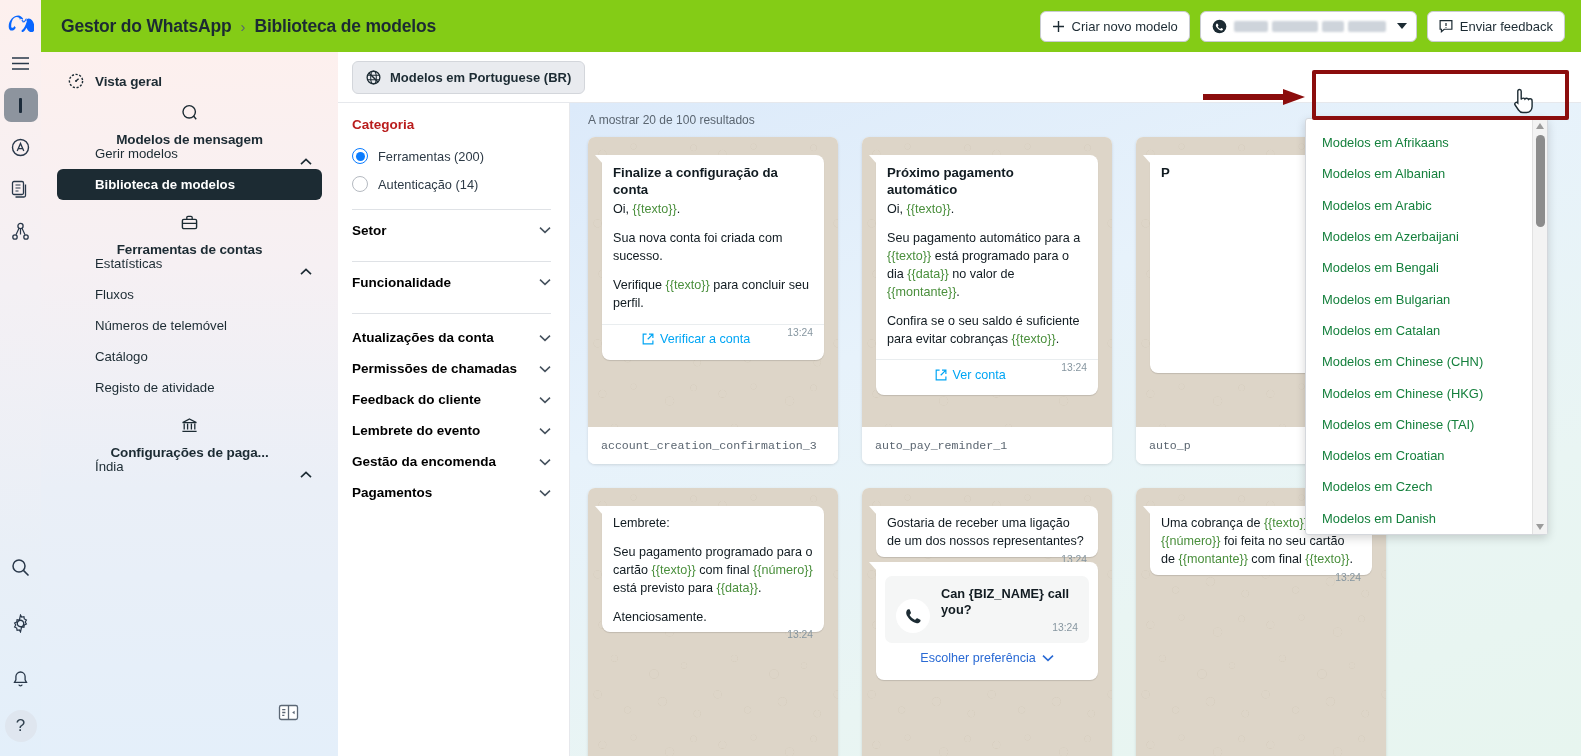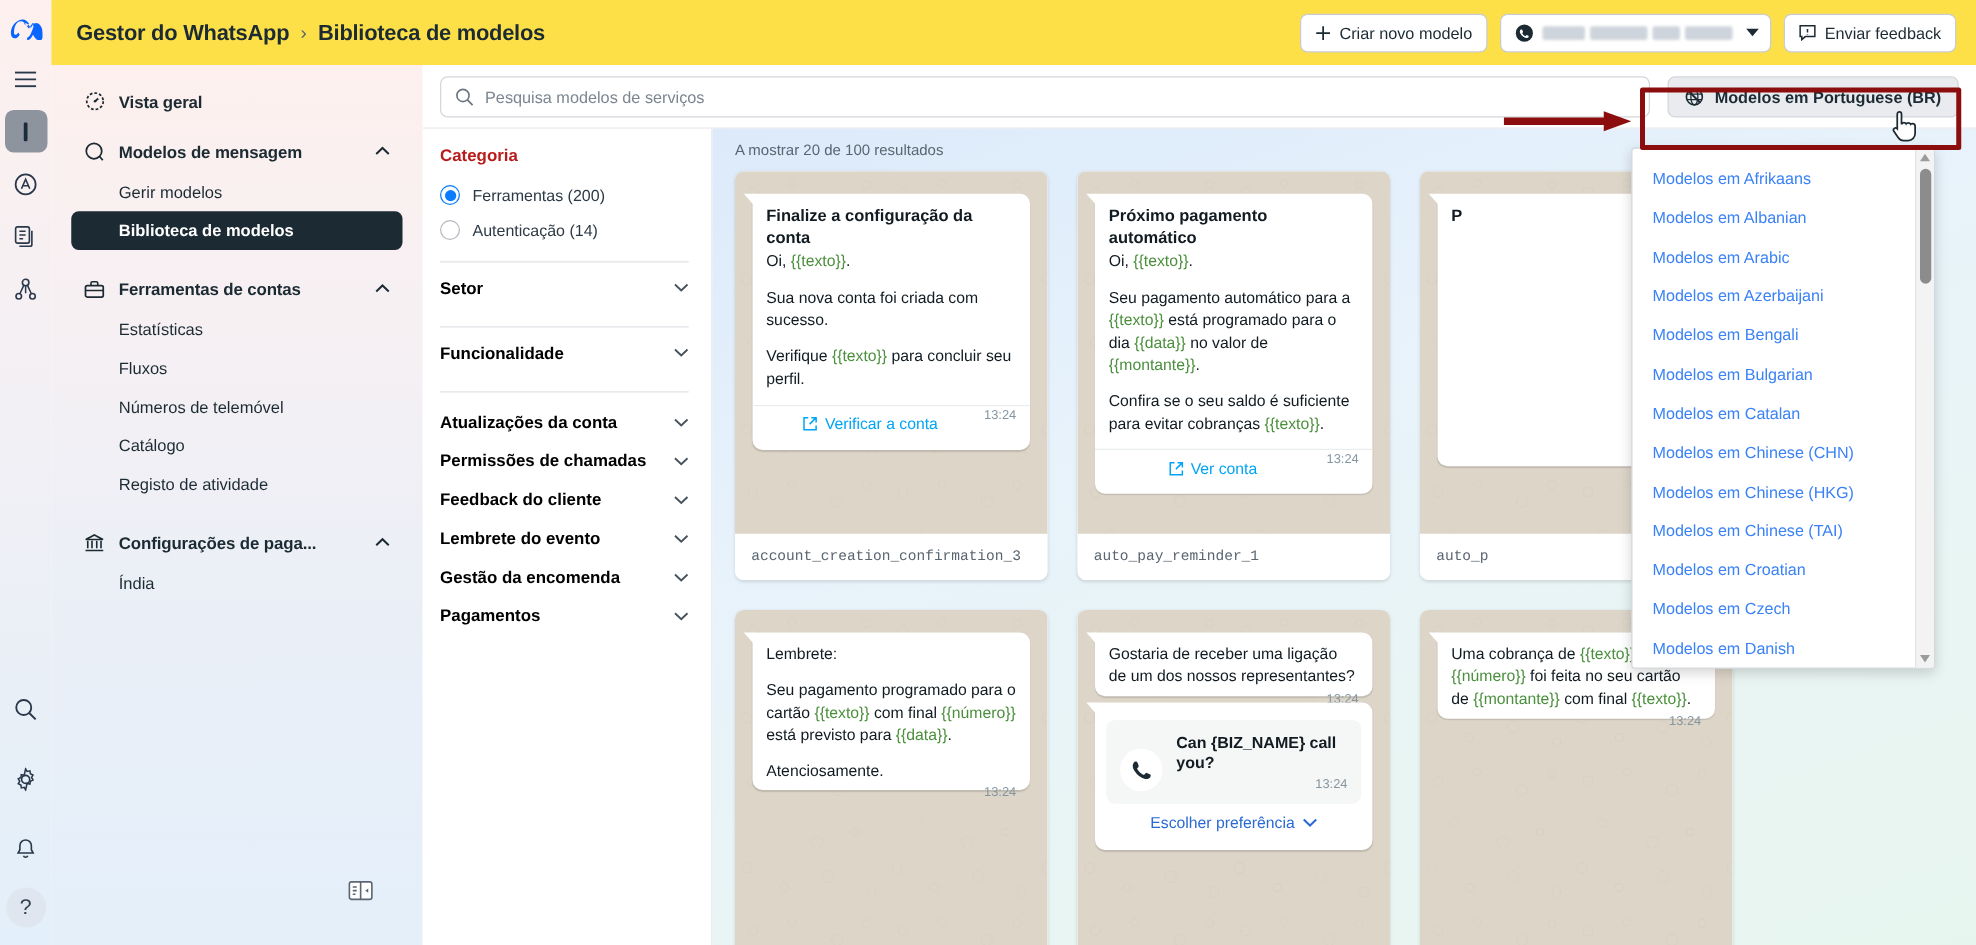--- a/index.html
+++ b/index.html
@@ -30,21 +30,21 @@
   .rail-help {
     width: 32px; height: 32px; border-radius: 50%; background: #dfe6ef;
     display:flex;align-items:center;justify-content:center;
     font-size: 17px; color:#31414f; margin-bottom: 14px; cursor:pointer;
   }
   .rail-bot { margin-bottom: 14px; }
 
   
   .header {
     position: absolute; left: 41px; top: 0; width: 1540px; height: 52px;
-    background: #fde047;
+    background: #84cc16;
     display: flex; align-items: center; z-index: 25;
   }
   .crumb { display: flex; align-items: center; margin-left: 20px; gap: 9px; }
   .crumb-a { font-size: 17.5px; font-weight: 700; color: #1c2b33; letter-spacing:-.2px; cursor:pointer;}
   .crumb-sep { font-size: 15px; color: #566571; }
   .crumb-b { font-size: 17.5px; font-weight: 700; color: #1c2b33; letter-spacing:-.2px;}
   .hdr-right { margin-left:auto; display: flex; align-items: center; gap: 10px; margin-right: 16px; }
   .hbtn {
     height: 31px; border: 1px solid #c9ccd1; border-radius: 6px; background: #fff;
     display: flex; align-items: center; gap: 7px; padding: 0 11px;
@@ -59,21 +59,21 @@
   
   .nav {
     position: absolute; left: 41px; top: 52px; width: 297px; height: 704px;
     background: linear-gradient(180deg, #fdf0ee 0%, #f6f0f3 30%, #eaeff7 62%, #e4effa 100%);
     padding-top: 12px; z-index: 20;
   }
   .nav-row {
     display: flex; align-items: center; height: 34px; margin: 0 16px;
     padding: 0 10px; border-radius: 6px; cursor: pointer; gap: 11px;
   }
-  .nav-row.group { margin-top: 6px; }
+  .nav-row.group { margin-top: 6px; flex-direction: column; }
   .nav-icn { width: 17px; height:17px; display:flex;align-items:center;justify-content:center;color:#1c2b33; flex:none;}
   .nav-lbl { font-size: 13.5px; font-weight: 700; color: #1c2b33; letter-spacing:-.1px;}
   .nav-chev { margin-left: auto; color:#1c2b33; display:flex; }
   .sub-row {
     display:flex; align-items:center; height: 31px; margin: 0 16px;
     padding: 0 10px 0 38px; border-radius: 6px; cursor:pointer;
   }
   .sub-lbl { font-size: 13.2px; color: #1c2b33; }
   .sub-row.active { background: #1c2b33; }
   .sub-row.active .sub-lbl { color: #fff; font-weight: 700; }
@@ -190,21 +190,21 @@
   
   .dd {
     position:absolute; left: 1305px; top: 118px; width: 243px; height: 417px;
     background:#fff; border:1px solid #d4d7dc; border-radius:3px;
     box-shadow: 0 3px 10px rgba(0,0,0,.17); z-index: 60;
     display:flex;
   }
   .dd-list { flex:1 1 auto; padding: 8px 0 0 0; overflow:hidden; }
   .dd-item {
     height: 31.3px; display:flex;align-items:center; padding: 0 16px;
-    font-size: 12.9px; color: #3b82f6; cursor:pointer; white-space:nowrap;
+    font-size: 12.9px; color: #15803d; cursor:pointer; white-space:nowrap;
   }
   .dd-sb { width: 15px; flex:none; background:#f3f3f3; border-left:1px solid #e2e2e2; position:relative;}
   .dd-sb-up, .dd-sb-dn { position:absolute;left:3px;width:0;height:0;border-left:4.5px solid transparent;border-right:4.5px solid transparent;}
   .dd-sb-up{top:4px;border-bottom:6px solid #9b9b9b;}
   .dd-sb-dn{bottom:4px;border-top:6px solid #9b9b9b;}
   .dd-thumb{position:absolute;left:3px;top:16px;width:9px;height:92px;background:#8c8c8c;border-radius:5px;}
 
   
   .anno-box {
     position:absolute; left: 1312px; top: 70px; width: 257px; height: 50px;
@@ -397,27 +397,20 @@
           <rect x="1.5" y="3.5" width="18" height="14" rx="1.8" fill="#fff" stroke="#5b6775" stroke-width="1.3"></rect>
           <path d="M10.5 3.5v14" stroke="#5b6775" stroke-width="1.3"></path>
           <path d="M4.2 7.6h3.2M4.2 10.5h3.2M4.2 13.4h2.2" stroke="#5b6775" stroke-width="1.3"></path>
           <path d="M16.6 8.8l-2.4 1.7 2.4 1.7z" fill="#5b6775"></path>
         </svg>
     </div>
   </div>
 
   <div class="main">
     <div class="searchbar-wrap">
-      <div class="search-box">
-        <svg width="15" height="15" viewBox="0 0 16 16">
-            <circle cx="6.8" cy="6.8" r="5.2" fill="none" stroke="#6b7682" stroke-width="1.4"></circle>
-            <path d="M10.6 10.6L15 15" stroke="#6b7682" stroke-width="1.5"></path>
-          </svg>
-        <span class="search-ph">Pesquisa modelos de serviços</span>
-      </div>
       <div class="lang-btn">
         <svg width="15" height="15" viewBox="0 0 16 16">
             <circle cx="8" cy="8" r="6.8" fill="none" stroke="#1c2b33" stroke-width="1.4"></circle>
             <ellipse cx="8" cy="8" rx="3" ry="6.8" fill="none" stroke="#1c2b33" stroke-width="1.1"></ellipse>
             <path d="M1.6 5.6h12.8M1.6 10.4h12.8" stroke="#1c2b33" stroke-width="1.1"></path>
             <path d="M3.2 3.2L12.8 12.8" stroke="#1c2b33" stroke-width="1.6"></path>
           </svg>
         <span>Modelos em Portuguese (BR)</span>
       </div>
     </div>

